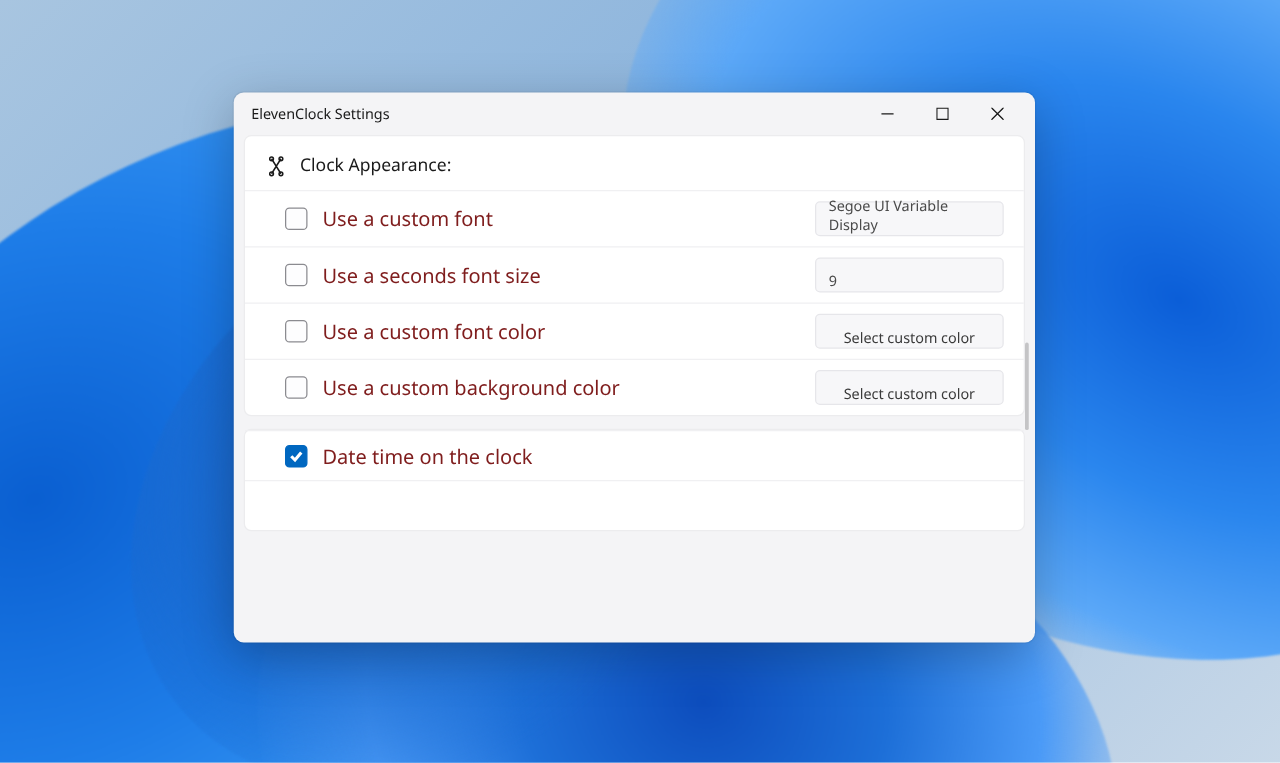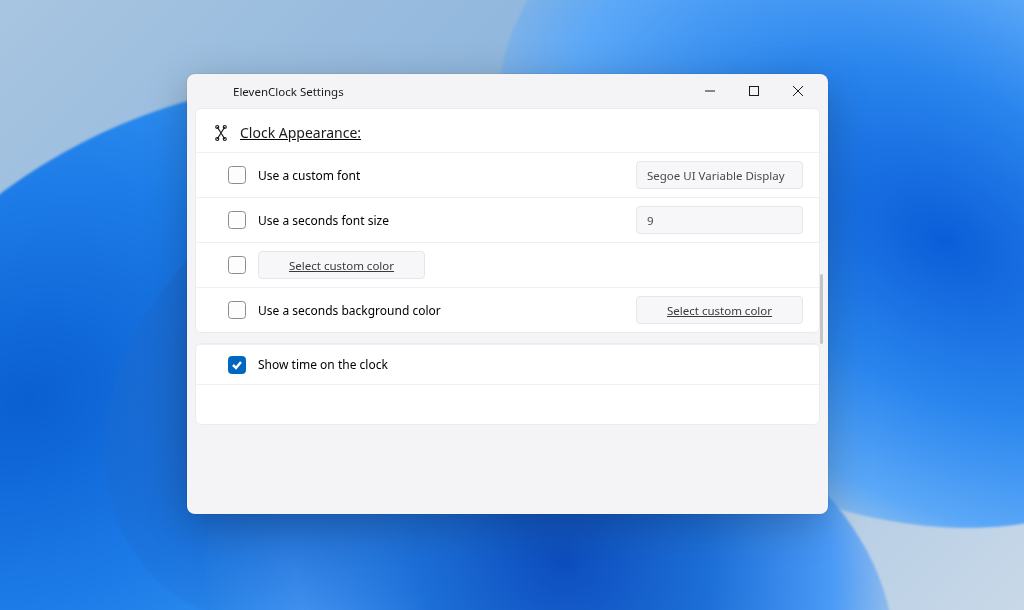--- a/index.html
+++ b/index.html
@@ -66,21 +66,20 @@
       display: flex;
       flex-direction: column;
     }
 
     .titlebar {
       height: 34px;
       display: flex;
       align-items: center;
       padding: 0 8px 0 14px;
       flex-shrink: 0;
-      margin-left: 32px;
     }
     .titlebar-title {
       font-size: 11.5px;
       color: #1a1a1a;
     }
     .titlebar-spacer { flex: 1; }
     .win-btn {
       width: 44px;
       height: 30px;
       display: flex;
@@ -111,21 +110,20 @@
       border-radius: 6px;
       margin-bottom: 10px;
       border: 1px solid #ececee;
     }
 
     .section-header {
       display: flex;
       align-items: center;
       gap: 10px;
       padding: 14px 16px 10px 16px;
-      text-decoration: underline;
     }
     .section-header svg {
       width: 18px;
       height: 18px;
       flex-shrink: 0;
     }
     .section-title {
       font-size: 14px;
       color: #1a1a1a;
       font-weight: 400;
@@ -161,43 +159,42 @@
     .checkbox svg {
       display: none;
       width: 12px;
       height: 12px;
       stroke: #ffffff;
       stroke-width: 2.5;
       fill: none;
     }
 
     .row-label {
-      font-size: 12px;
-      color: #000000;
+      font-size: 16px;
+      color: #7f1d1d;
       flex: 1;
     }
 
     .field-control {
-      width: 167px;
+      width: 151px;
       height: 28px;
       background: #f7f7f9;
       border: 1px solid #e6e6ea;
       border-radius: 4px;
       font-size: 11.5px;
       color: #4a4a4a;
       padding: 0 10px;
       display: flex;
-      align-items: center;
+      align-items: flex-end;
       justify-content: flex-start;
     }
     .field-control.btn {
       justify-content: center;
       color: #3a3a3a;
       cursor: default;
-      text-decoration: underline;
     }
 
     .content::-webkit-scrollbar { width: 0; }
   </style>
 </head>
 <body>
 
 <div class="bg-swirl">
   <div class="swirl swirl-1"></div>
   <div class="swirl swirl-2"></div>
@@ -258,46 +255,47 @@
         <span class="row-label">Use a seconds font size</span>
         <div class="field-control">
           <span>9</span>
         </div>
       </div>
 
       <div class="row">
         <div class="checkbox">
           
         </div>
+        <span class="row-label">Use a custom font color</span>
         <div class="field-control btn">
           <span>Select custom color</span>
         </div>
       </div>
 
       <div class="row">
         <div class="checkbox">
           
         </div>
-        <span class="row-label">Use a seconds background color</span>
+        <span class="row-label">Use a custom background color</span>
         <div class="field-control btn">
           <span>Select custom color</span>
         </div>
       </div>
 
     </div>
 
     <div class="section">
 
       <div class="row">
         <div class="checkbox checked">
           <svg viewBox="0 0 12 12">
               <path d="M2 6 L5 9 L10 3"></path>
             </svg>
         </div>
-        <span class="row-label">Show time on the clock</span>
+        <span class="row-label">Date time on the clock</span>
       </div>
 
 
       <div class="row">
         
         
       </div>
     </div>
 
   </div>

